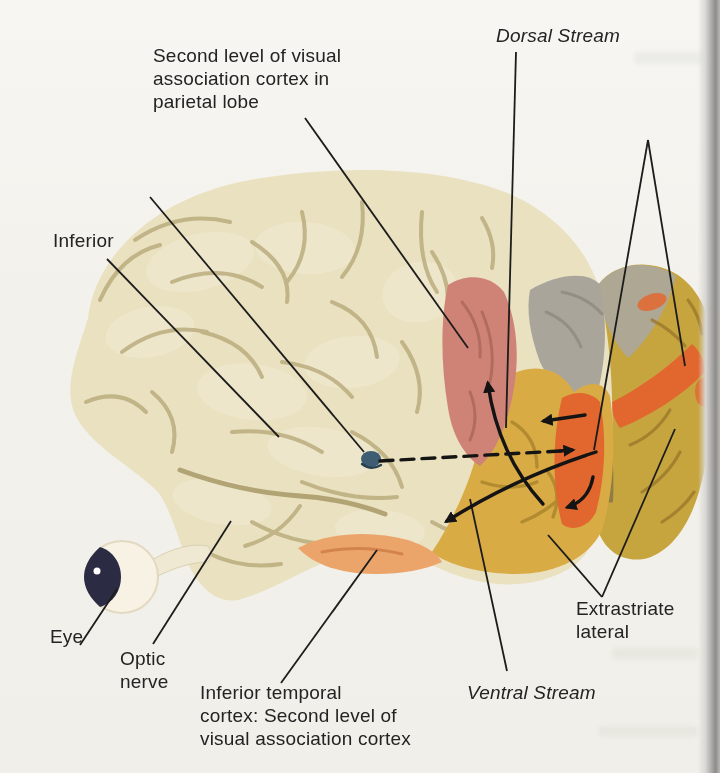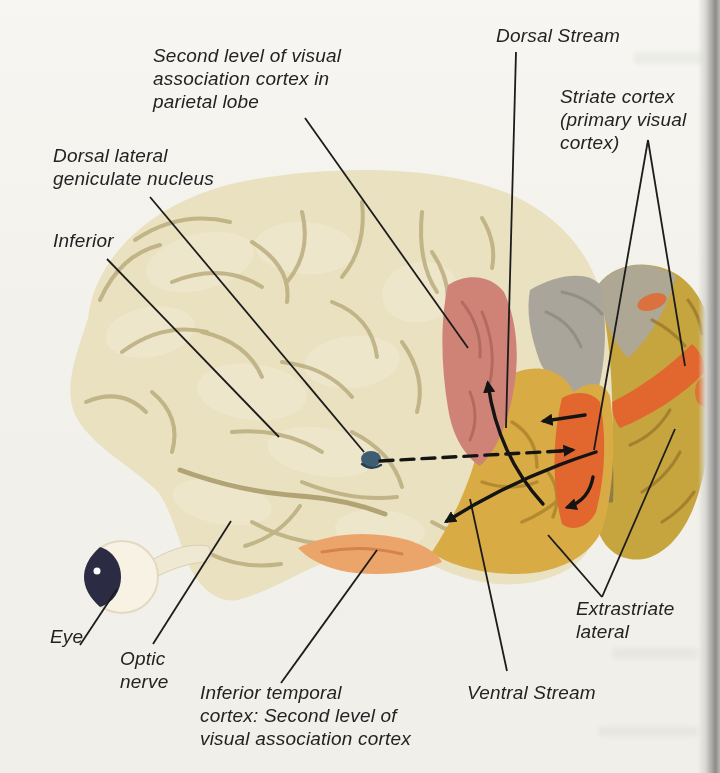--- a/index.html
+++ b/index.html
@@ -3,21 +3,21 @@
 <meta charset="utf-8">
 <style>
   html,body{margin:0;padding:0;background:#ffffff;}
   #stage{
     position:relative;width:720px;height:773px;overflow:hidden;
     background:linear-gradient(180deg,#f7f6f2 0%,#f3f1ec 40%,#f1efe9 100%);
     font-family:"Liberation Sans","DejaVu Sans",sans-serif;
   }
   .lbl{
     position:absolute;color:#232323;font-size:19px;line-height:23px;
-    white-space:pre-line;letter-spacing:.2px;font-style:italic;
+    white-space:pre-line;letter-spacing:.2px;
   }
   .lbl.italic{font-style:italic;}
   #art{position:absolute;left:0;top:0;}
   .edge-strip{
     position:absolute;right:0;top:0;width:22px;height:773px;
     background:linear-gradient(to right,rgba(0,0,0,0) 0%,#d8d6d2 35%,#8d8c8a 80%,#b9b8b5 100%);
   }
   .bleed{
     position:absolute;background:#8a9a8c;opacity:.09;filter:blur(2px);border-radius:3px;
   }
@@ -181,25 +181,20 @@
   <div class="bleed" style="left:634px;top:52px;width:72px;height:12px;"></div>
   <div class="bleed" style="left:612px;top:648px;width:86px;height:11px;"></div>
   <div class="bleed" style="left:598px;top:726px;width:100px;height:11px;"></div>
 
   <div class="edge-strip"></div>
 
   <div class="lbl" style="left:153px;top:44px;">Second level of visual
 association cortex in
 parietal lobe</div>
   <div class="lbl italic" style="left:484px;top:24px;margin-left:12px;">Dorsal Stream</div>
-  <div class="lbl" style="left:560px;top:85px;">Striate cortex
-(primary visual
-cortex)</div>
-  <div class="lbl" style="left:53px;top:144px;">Dorsal lateral
-geniculate nucleus</div>
   <div class="lbl" style="left:53px;top:229px;">Inferior</div>
   <div class="lbl" style="left:50px;top:625px;">Eye</div>
   <div class="lbl" style="left:200px;top:681px;">Inferior temporal
 cortex: Second level of
 visual association cortex</div>
   <div class="lbl" style="left:120px;top:647px;">Optic
 nerve</div>
   <div class="lbl italic" style="left:467px;top:681px;text-align:right;">Ventral Stream</div>
   <div class="lbl" style="left:576px;top:597px;">Extrastriate
 lateral</div>

